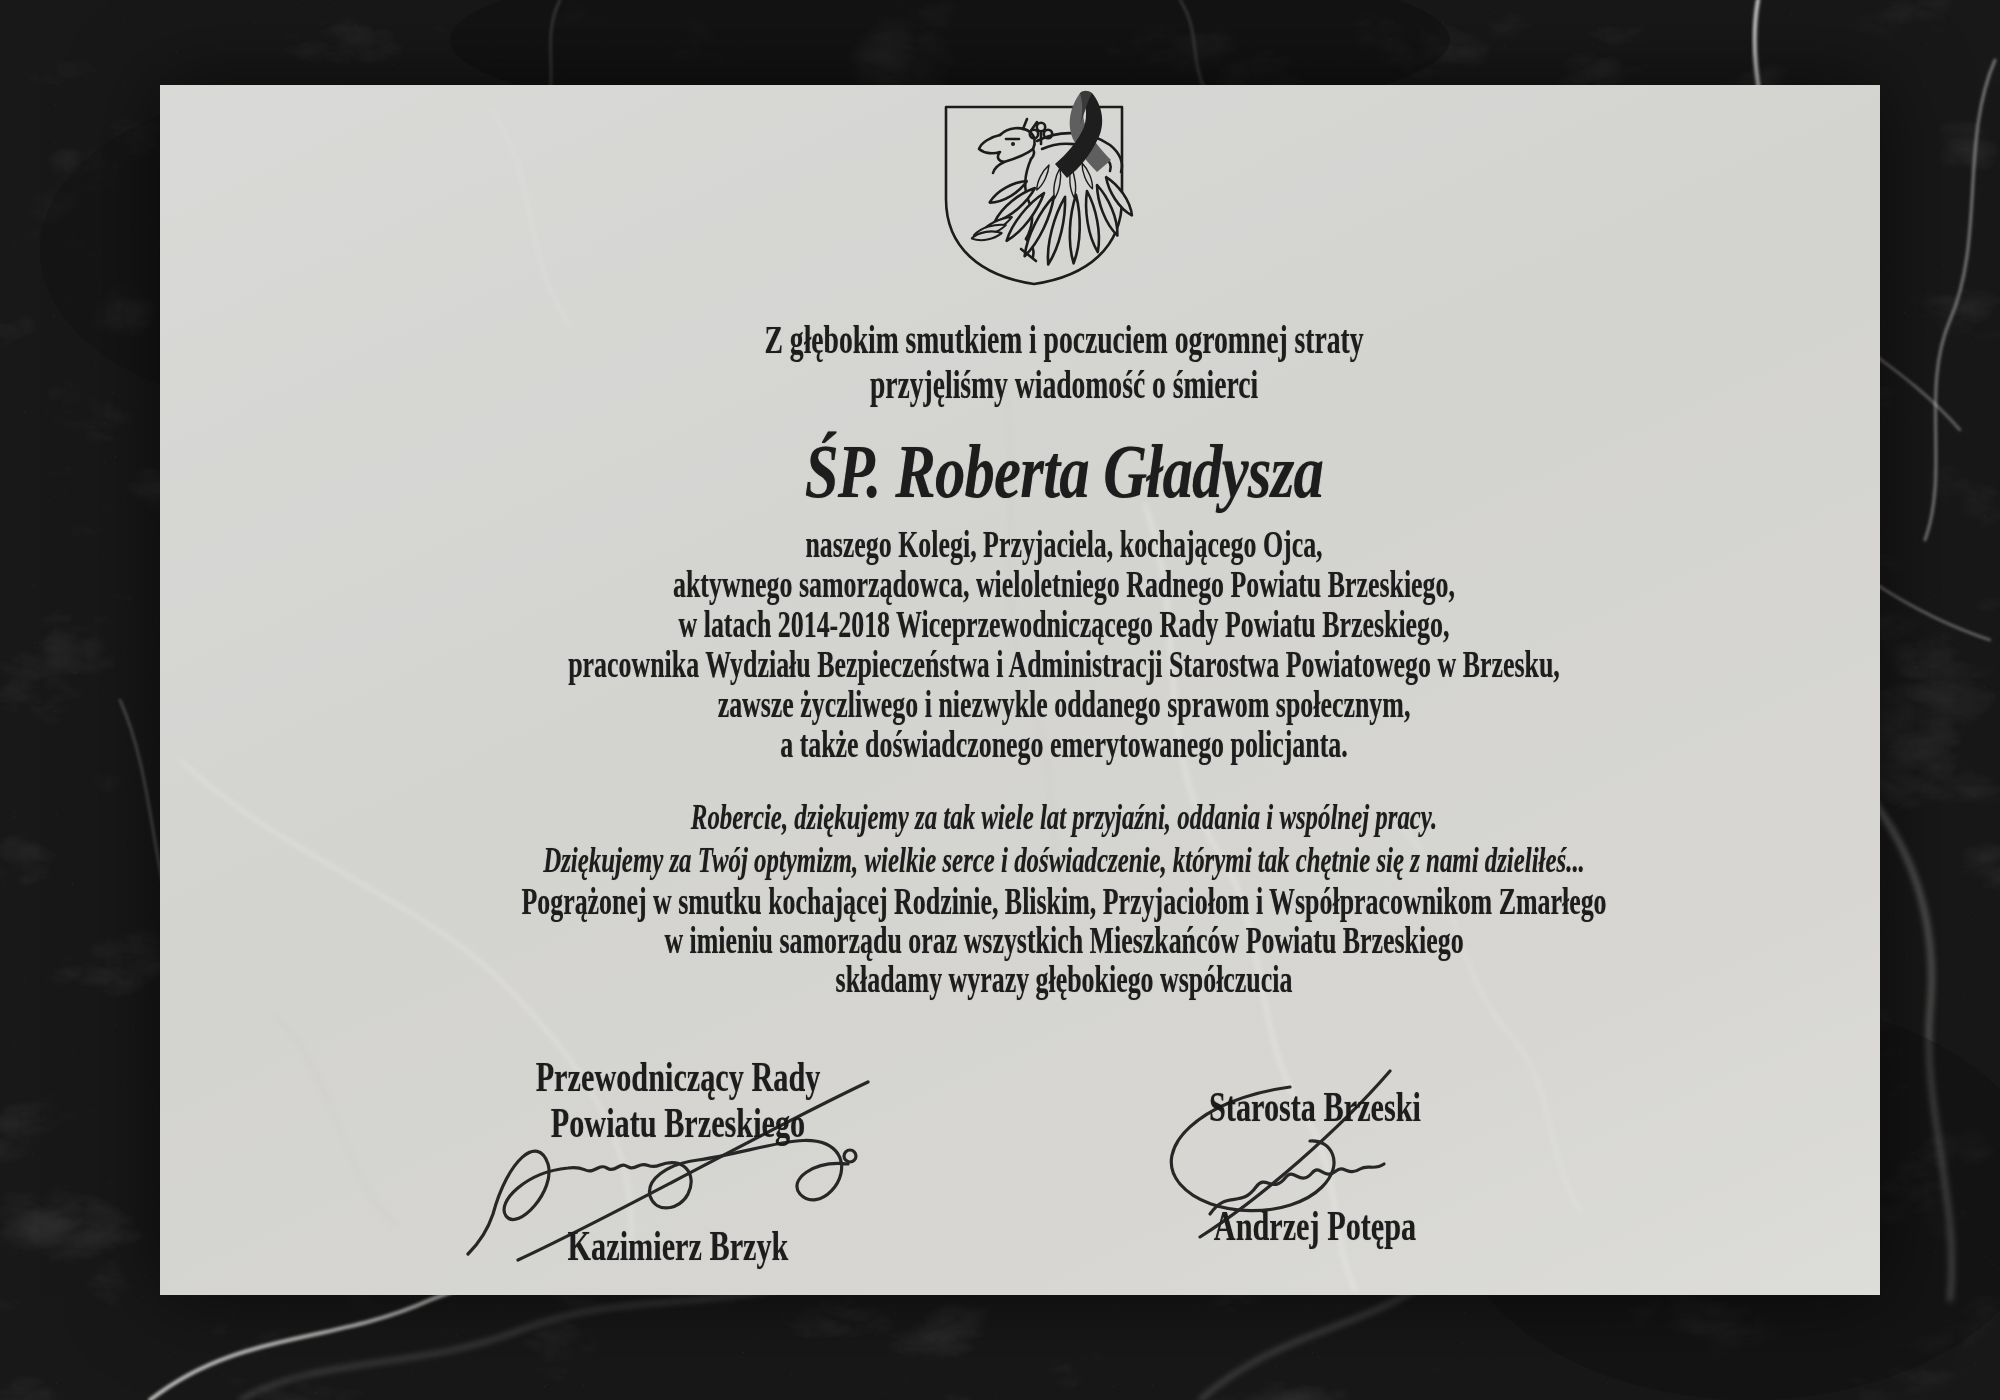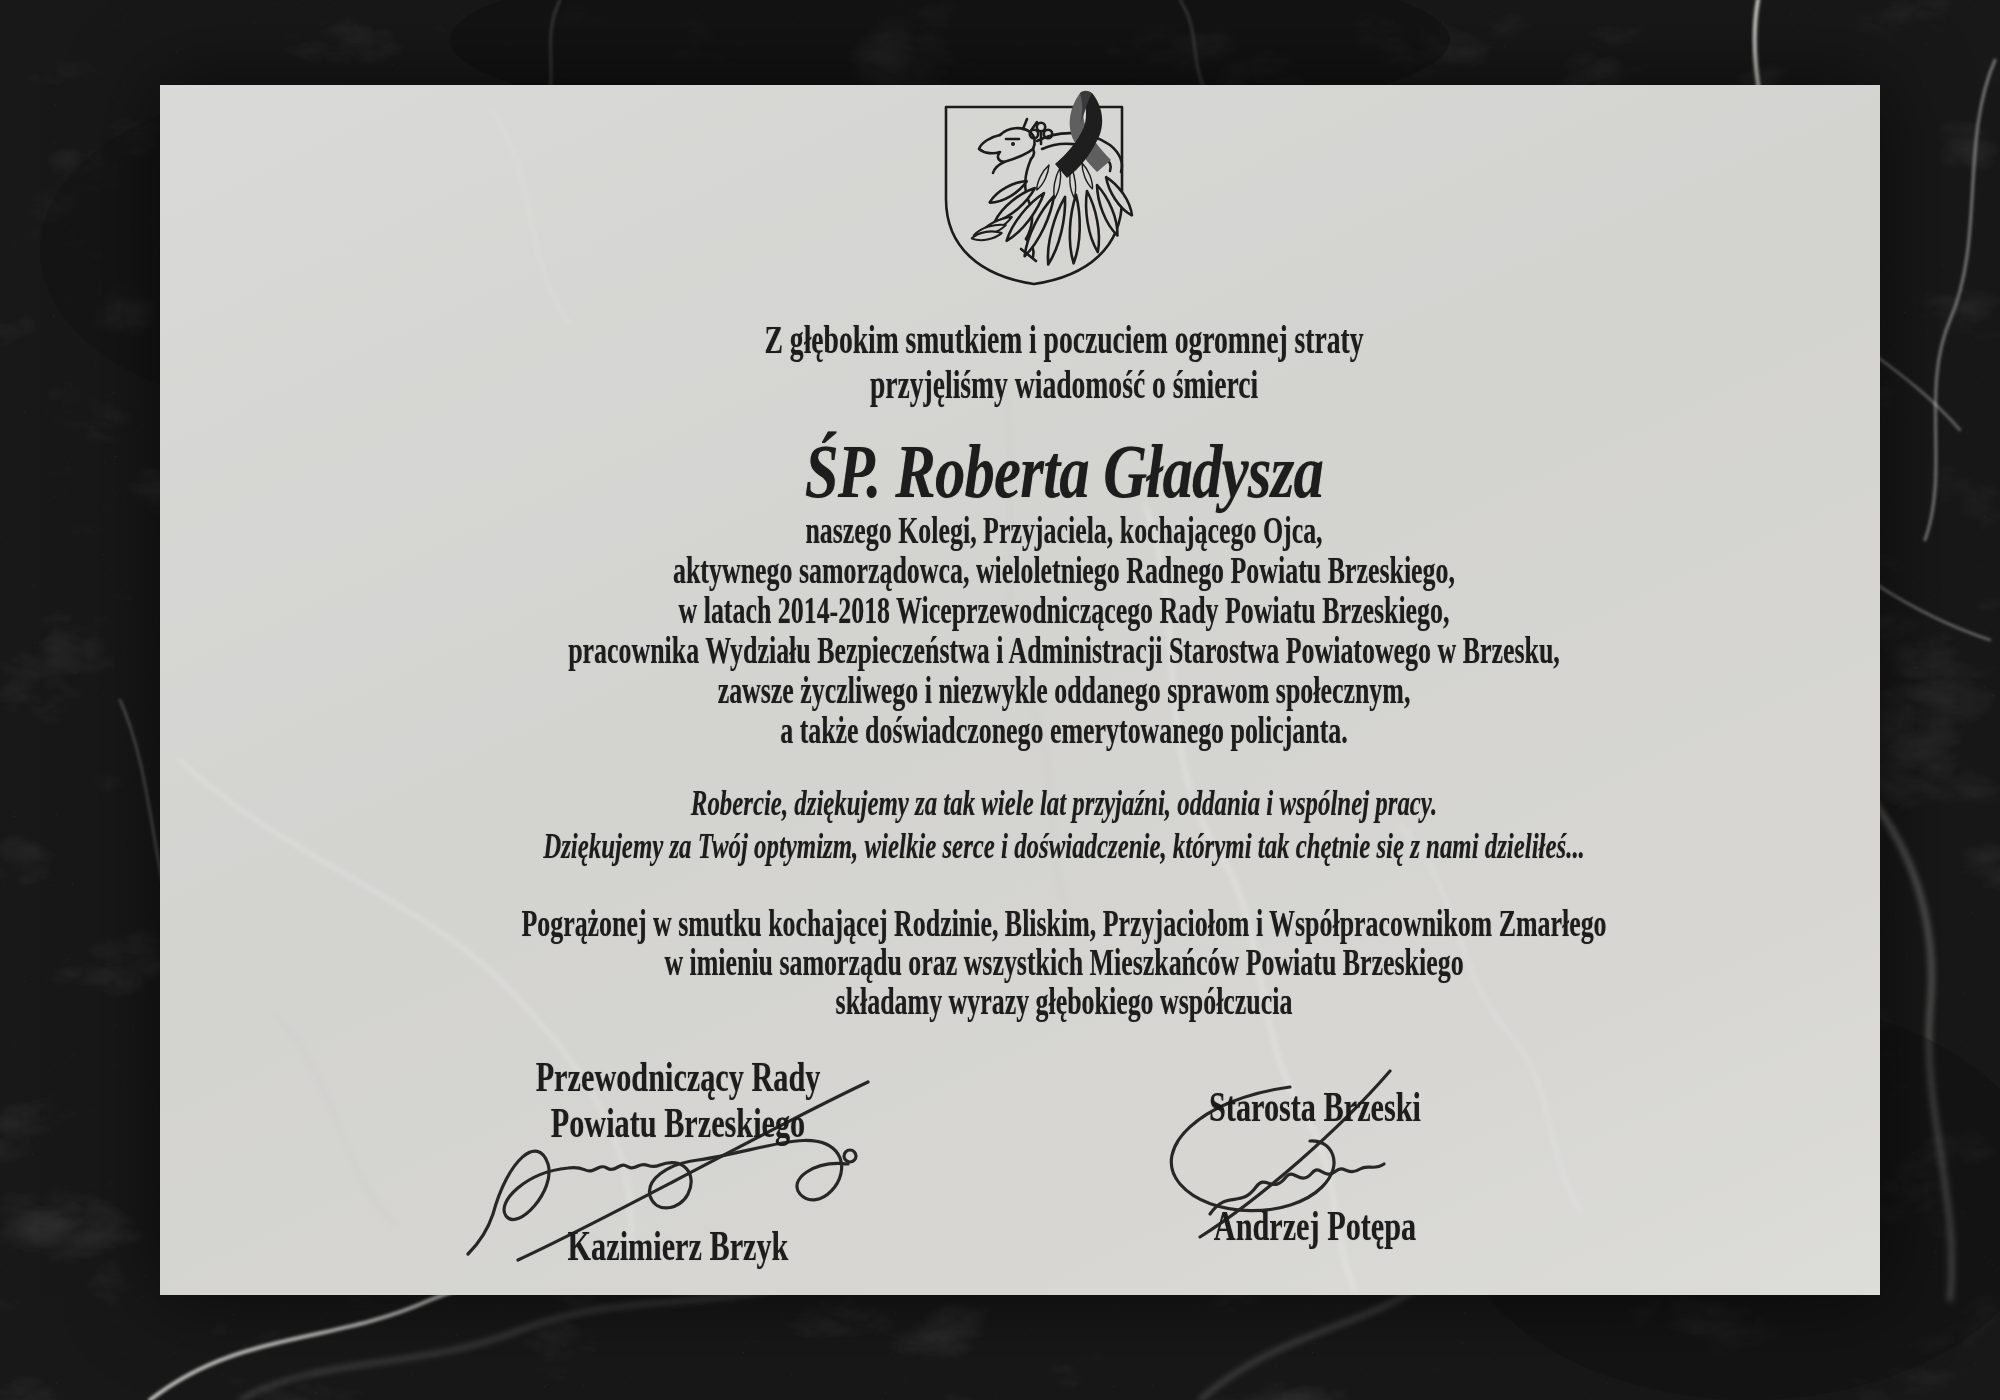--- a/index.html
+++ b/index.html
@@ -21,27 +21,27 @@
   .crest { display:block; margin:14px auto 0; transform:translateX(-30px); overflow:visible; }
 
   .intro { margin-top:26px; font-size:40px; line-height:45px; }
   .intro > div { transform:scaleX(.69); }
 
   .name-line {
     margin-top:24px; font-size:76px; line-height:80px;
     font-style:italic; transform:scaleX(.80); letter-spacing:-1px;
   }
 
-  .tribute { font-size:37px; line-height:40px; }
+  .tribute { margin-top:14px; font-size:37px; line-height:40px; }
   .tribute > div { transform:scaleX(.70); }
 
   .personal { margin-top:31px; font-size:36px; line-height:43px; font-style:italic;text-align:center; }
   .personal > div { transform:scaleX(.69); }
 
-  .condolence { margin-top:36px; font-size:37px; line-height:39px; }
+  .condolence { font-size:37px; line-height:39px; }
   .condolence > div { transform:scaleX(.70); }
 
   .sig-block { position:absolute; text-align:center; font-size:42px; }
   .sig-left  { left:238px; top:955px; width:560px; }
   .sig-right { left:900px; top:985px; width:510px; }
   .sig-title div { line-height:46px; transform:scaleX(.72); }
   .sig-name { transform:scaleX(.72); line-height:44px; }
   .sig-left  .sig-name { margin-top:78px; }
   .sig-right .sig-name { margin-top:74px; }
   .sig-svg { position:absolute; pointer-events:none; }

